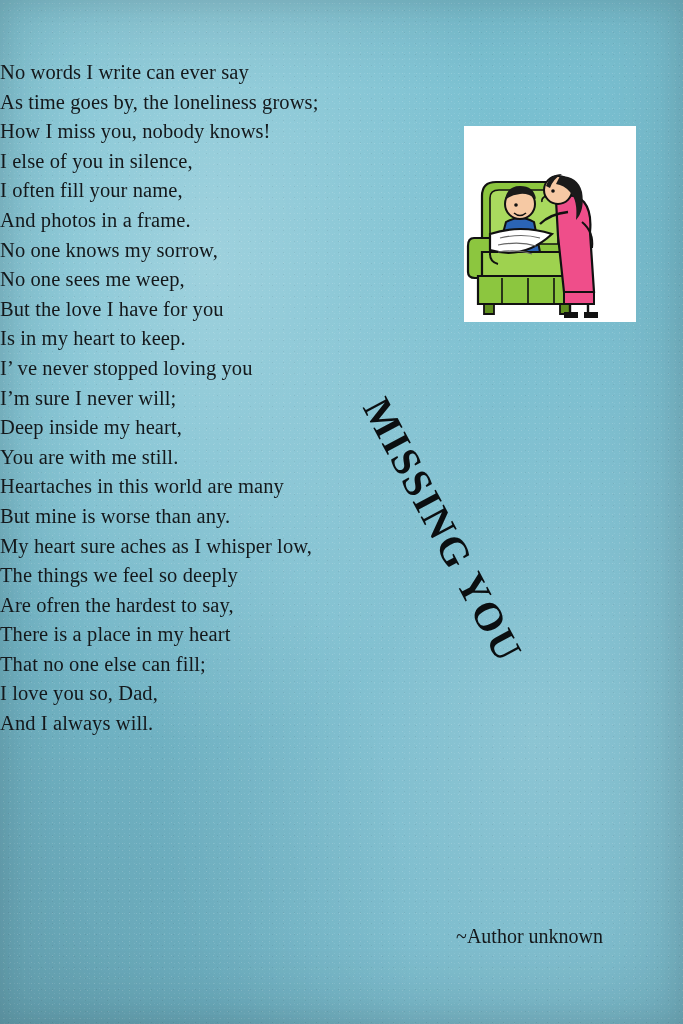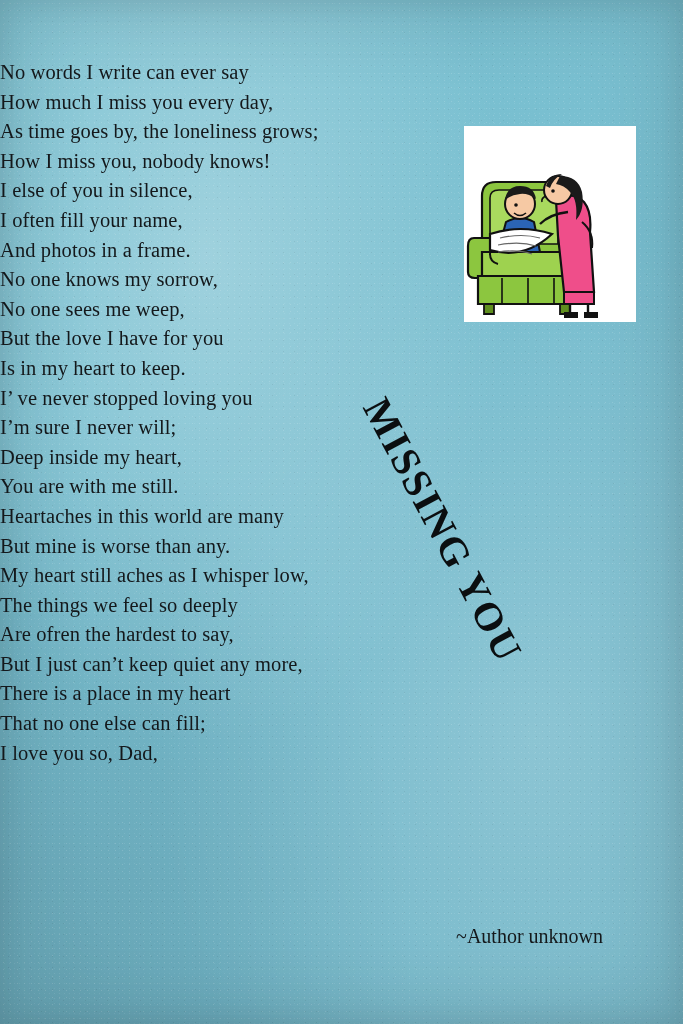--- a/index.html
+++ b/index.html
@@ -101,43 +101,42 @@
 </style>
 </head>
 <body>
 
 <div id="page">
 
   <div id="texture"></div>
 
   <div id="poem">
     <div class="line">No words I write can ever say</div>
-    <div class="line">How much I miss you every day,</div>
     <div class="line">As time goes by, the loneliness grows;</div>
     <div class="line">How I miss you, nobody knows!</div>
     <div class="line">I else of you in silence,</div>
     <div class="line">I often fill your name,</div>
     <div class="line">And photos in a frame.</div>
     <div class="line">No one knows my sorrow,</div>
     <div class="line">No one sees me weep,</div>
     <div class="line">But the love I have for you</div>
     <div class="line">Is in my heart to keep.</div>
     <div class="line">I’ ve never stopped loving you</div>
     <div class="line">I’m sure I never will;</div>
     <div class="line">Deep inside my heart,</div>
     <div class="line">You are with me still.</div>
     <div class="line">Heartaches in this world are many</div>
     <div class="line">But mine is worse than any.</div>
-    <div class="line">My heart still aches as I whisper low,</div>
+    <div class="line">My heart sure aches as I whisper low,</div>
     <div class="line">The things we feel so deeply</div>
     <div class="line">Are ofren the hardest to say,</div>
-    <div class="line">But I just can’t keep quiet any more,</div>
     <div class="line">There is a place in my heart</div>
     <div class="line">That no one else can fill;</div>
     <div class="line">I love you so, Dad,</div>
+    <div class="line">And I always will.</div>
   </div>
 
   <div id="photo">
     <svg width="172" height="196" viewBox="0 0 172 196" xmlns="http://www.w3.org/2000/svg">
       <rect x="0" y="0" width="172" height="196" fill="#ffffff"></rect>
 
       <path d="M18 70 q0 -14 14 -14 h58 q14 0 14 14 v58 h-86 z" fill="#8cc63f" stroke="#111" stroke-width="2.2"></path>
       <path d="M26 72 q0 -8 9 -8 h50 q9 0 9 8 v46 h-68 z" fill="#a9d95e" stroke="#111" stroke-width="1.6"></path>
 
       <path d="M10 112 q-6 0 -6 8 v26 q0 6 7 6 h18 v-40 z" fill="#8cc63f" stroke="#111" stroke-width="2.2"></path>

